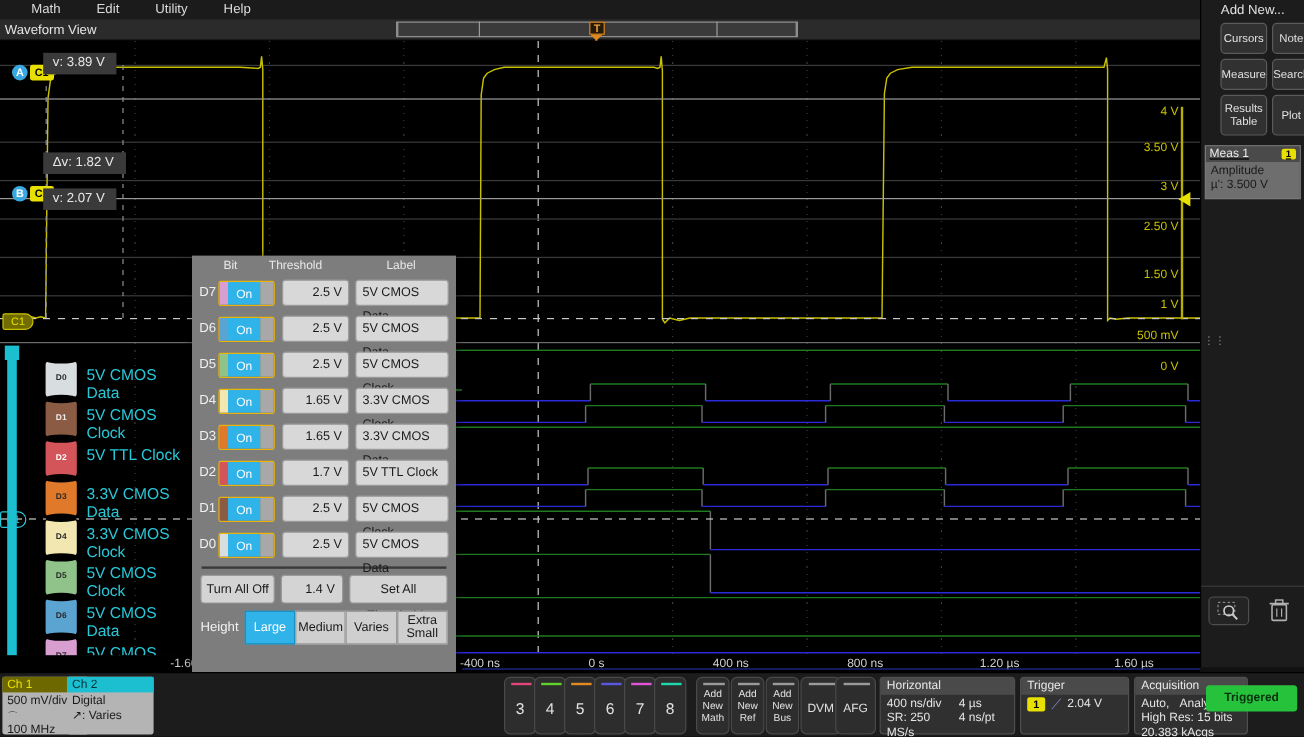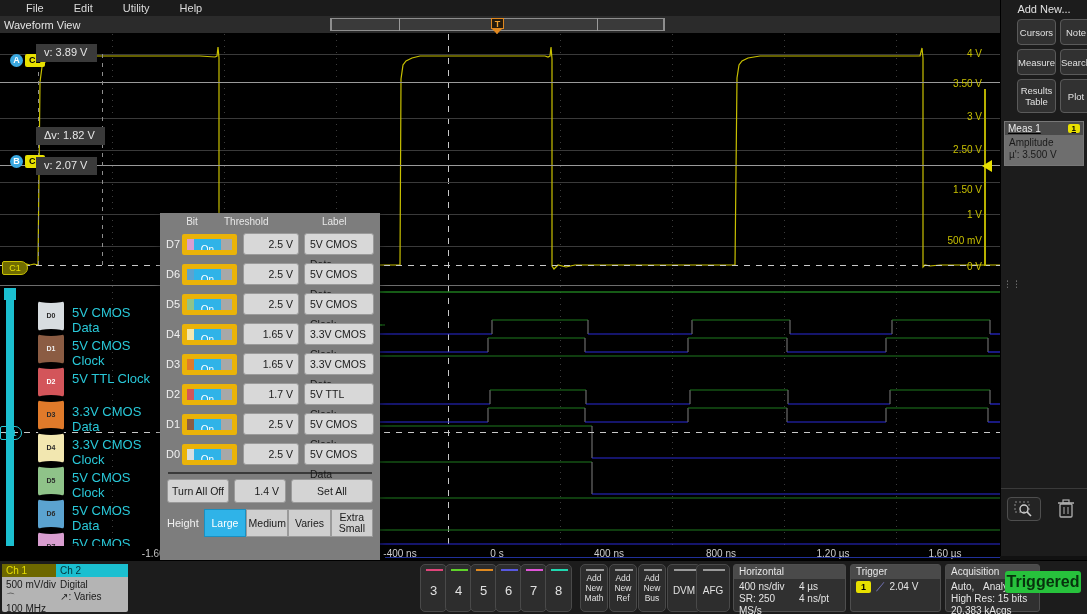--- a/index.html
+++ b/index.html
@@ -73,21 +73,21 @@
     background: repeating-linear-gradient(to bottom, #c9c9c9 0 6px, transparent 6px 12px);
   }
 
   
   .sepline { position: absolute; left: 0; width: 1000px; height: 1px; background: #6d6d6d; }
 
   
   .yaxis { position: absolute; right: 18px; top: 0; width: 70px; height: 512px; }
   .yaxis .yl {
     position: absolute; right: 0; color: #c8c000; font-size: 10px; text-align: right;
-    transform: translateY(-50%); white-space: nowrap;
+    transform: translateY(-50%); white-space: nowrap; margin-top: 40px;
   }
   .yscaleline {
     position: absolute; right: 14px; width: 2px; background: #b8b000;
   }
   .ymarker {
     position: absolute; right: 8px; width: 0; height: 0;
     border-top: 6px solid transparent; border-bottom: 6px solid transparent;
     border-right: 10px solid #e8e000;
   }
 
@@ -211,21 +211,21 @@
     color: #d8d8d8; font-size: 10px; text-align: center; line-height: 13px;
   }
   .colhdr { display: flex; color: #e8e8e8; font-size: 10px; padding: 3px 0 2px 0; }
   .colhdr .cb { width: 64px; text-align: center; }
   .colhdr .ct { width: 62px; text-align: left; }
   .colhdr .cl { flex: 1; text-align: left; margin-left: 36px; }
   .brow { display: flex; align-items: center; height: 30px; padding: 0 6px; }
   .brow .bn { width: 16px; color: #f0f0f0; font-size: 11px; }
   .brow .tgl {
     display: flex; height: 21px; border-radius: 2px; overflow: hidden;
-    border: 5px solid #eab308; margin-right: 6px;
+    border: 1px solid #eab308; margin-right: 6px;
   }
   .brow .sw { width: 7px; }
   .brow .on {
     width: 27px; background: #2fb3e8; color: #fff; font-size: 10px;
     text-align: center; line-height: 21px;
   }
   .brow .off { width: 11px; background: #a8a8a8; }
   .brow .thr {
     width: 56px; height: 22px; background: #d8d8d8; border: 1px solid #9a9a9a;
     border-radius: 3px; color: #1a1a1a; font-size: 10.5px; text-align: right;
@@ -292,31 +292,31 @@
     line-height: 14px; height: 14px;
   }
   .infobox .ib { padding: 2px 5px; color: #e4e4e4; font-size: 10px; line-height: 12px; }
   .infobox .ib .row { display: flex; }
   .trigbadge {
     background: #e8e000; color: #000; font-weight: bold; font-size: 9px;
     padding: 0 5px; border-radius: 2px; margin-right: 5px;
   }
   .trigstat {
     position: absolute; top: 10px; right: 6px; width: 76px; height: 22px;
-    background: #27c23c; color: #07320d; font-size: 16px; font-weight: bold;
+    background: #27c23c; color: #07320d; font-size: 10px; font-weight: bold;
     text-align: center; line-height: 22px; border-radius: 3px;
   }
 </style>
 </head>
 <body>
 
 <div id="app">
 
   <div class="menubar">
-    <div class="mi">File</div>
+    <div class="mi">Math</div>
     <div class="mi">Edit</div>
     <div class="mi">Utility</div>
     <div class="mi">Help</div>
   </div>
 
   <div class="wvbar">
     <div class="title">Waveform View</div>
   </div>
   <div class="overviewbar">
     <div class="tick" style="left:67px"></div>

